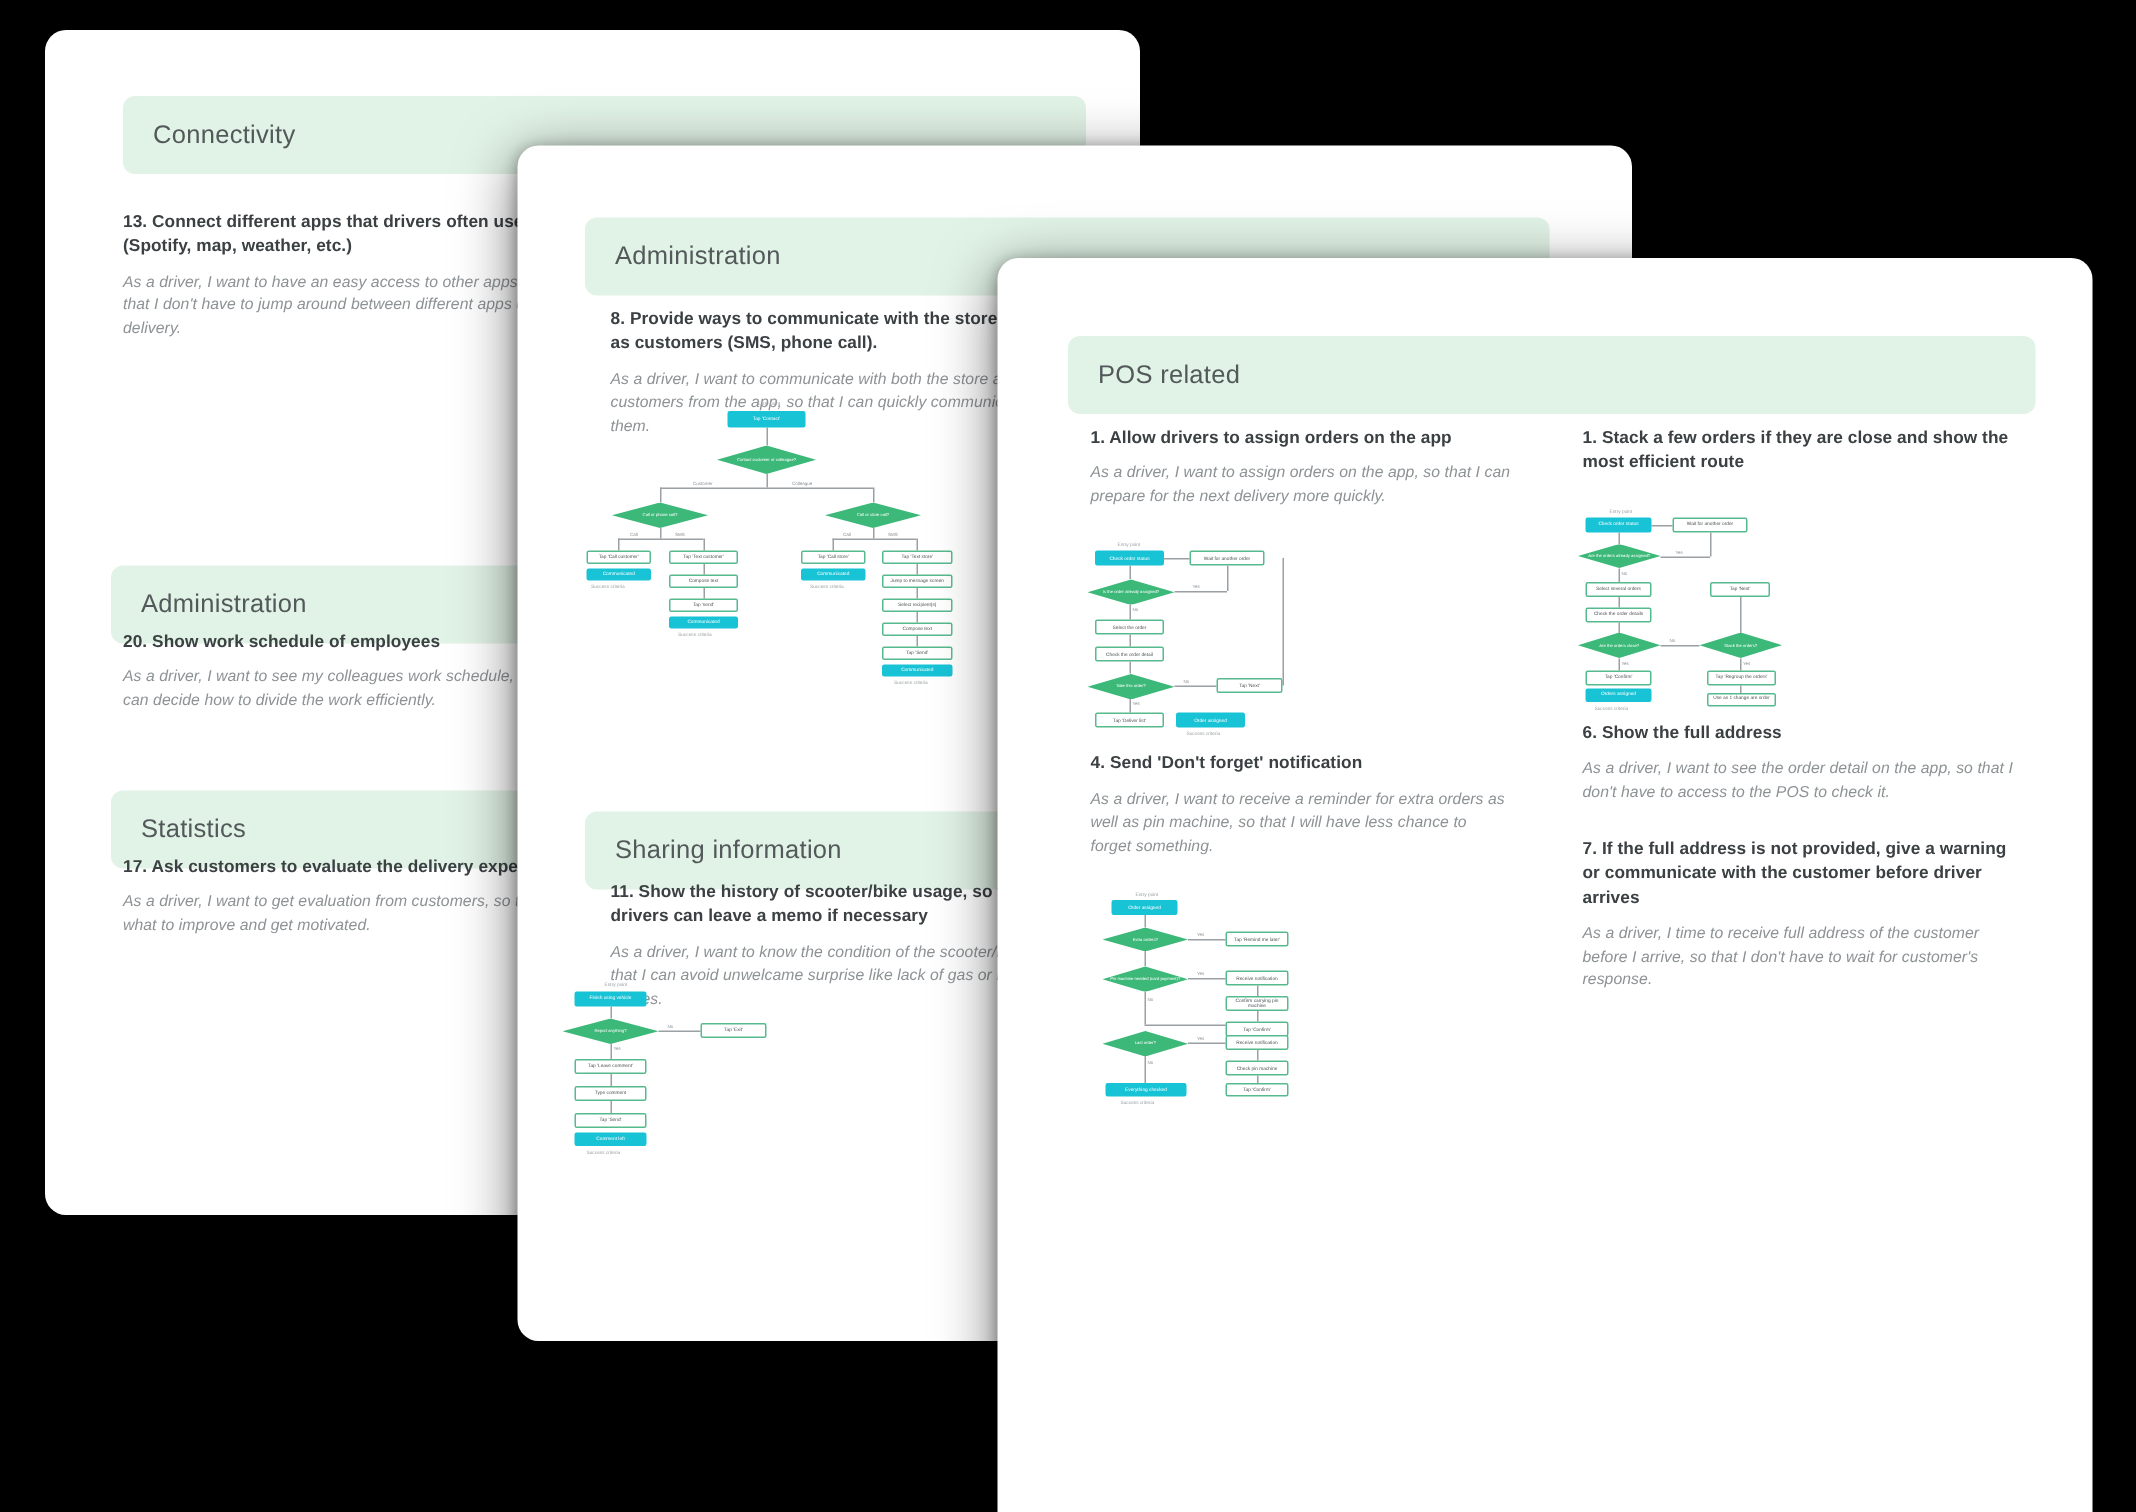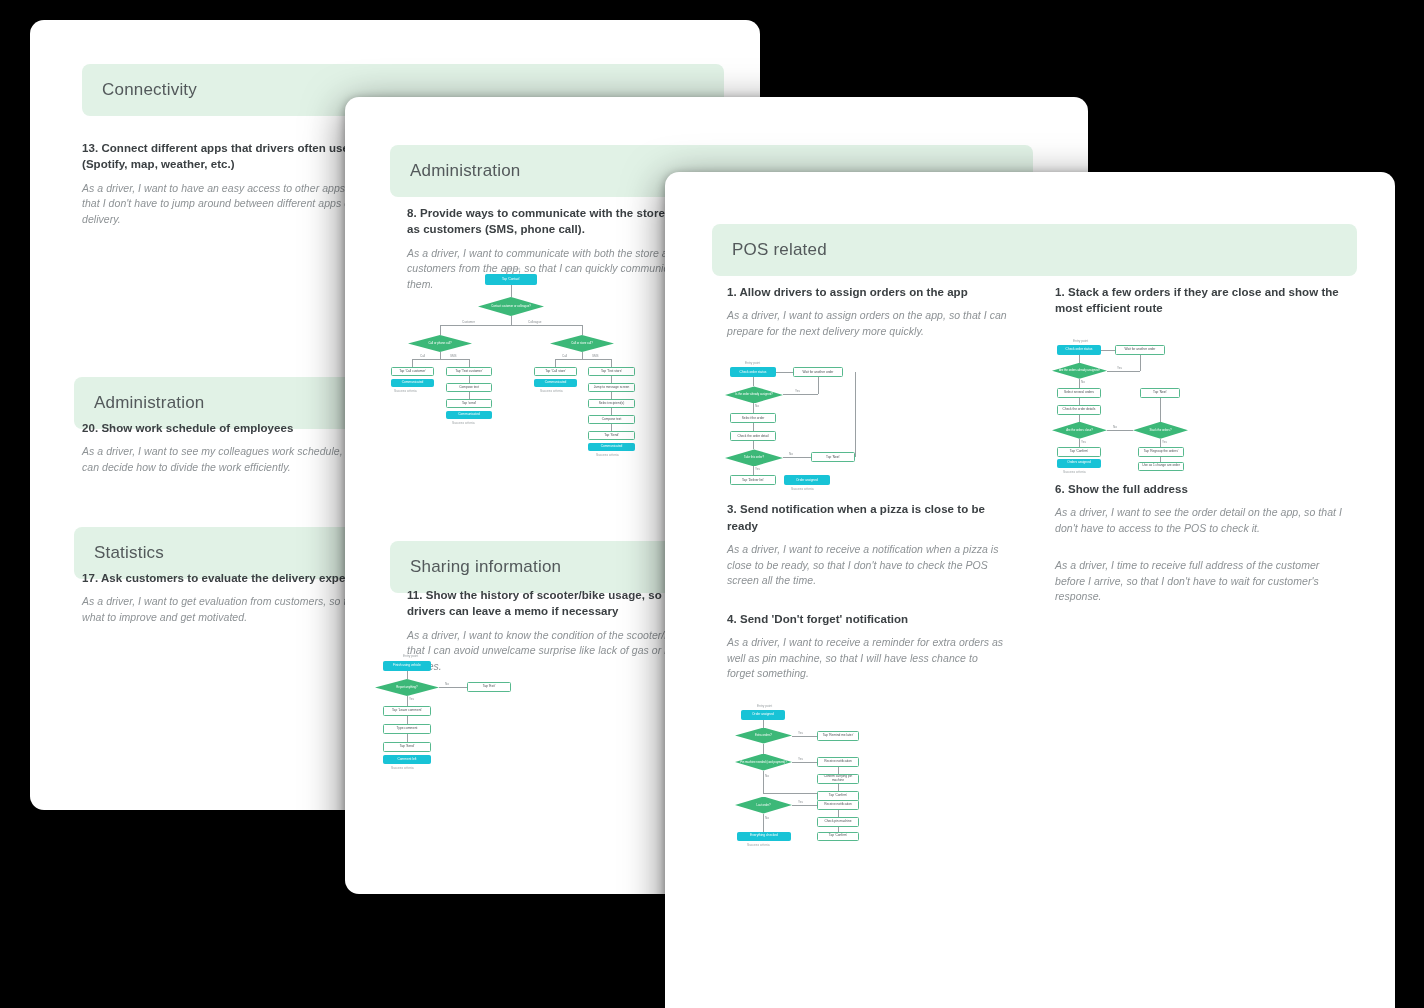--- a/index.html
+++ b/index.html
@@ -340,24 +340,20 @@
       <div class="fc-line v" style="left:128px; top:11px; height:85px;"></div>
 
       <div class="fc-line v" style="left:26px; top:105px; height:9px;"></div>
       <span class="fc-cap" style="left:28px; top:106px;">Yes</span>
       <div class="fc-box" style="left:3px; top:114px; width:46px; height:10px;">Tap 'Deliver list'</div>
       <div class="fc-box cyan" style="left:57px; top:114px; width:46px; height:10px;">Order assigned</div>
       <span class="fc-succ" style="left:64px; top:126px;">Success criteria</span>
     </div>
 
 
-    <div class="story">
-      <p class="story-title">3. Send notification when a pizza is close to be ready</p>
-      <p class="story-desc">As a driver, I want to receive a notification when a pizza is close to be ready, so that I don't have to check the POS screen all the time.</p>
-    </div>
 
     <div class="story">
       <p class="story-title">4. Send 'Don't forget' notification</p>
       <p class="story-desc">As a driver, I want to receive a reminder for extra orders as well as pin machine, so that I will have less chance to forget something.</p>
     </div>
 
     <div class="flow" style="height:135px; margin-left:8px;">
       <span class="fc-entry" style="left:22px; top:0px;">Entry point</span>
       <div class="fc-box cyan" style="left:6px; top:6px; width:44px; height:10px;">Order assigned</div>
       <div class="fc-line v" style="left:28px; top:16px; height:8px;"></div>
@@ -437,16 +433,17 @@
       <div class="fc-line v" style="left:105px; top:118px; height:5px;"></div>
       <div class="fc-box" style="left:83px; top:123px; width:46px; height:9px;">Use as 1 change are order</div>
     </div>
 
     <div class="story">
       <p class="story-title">6. Show the full address</p>
       <p class="story-desc">As a driver, I want to see the order detail on the app, so that I don't have to access to the POS to check it.</p>
     </div>
 
     <div class="story">
+      <p class="story-title">7. If the full address is not provided, give a warning or communicate with the customer before driver arrives</p>
       <p class="story-desc">As a driver, I time to receive full address of the customer before I arrive, so that I don't have to wait for customer's response.</p>
     </div>
   </div>
 </div>
 
 </body></html>

